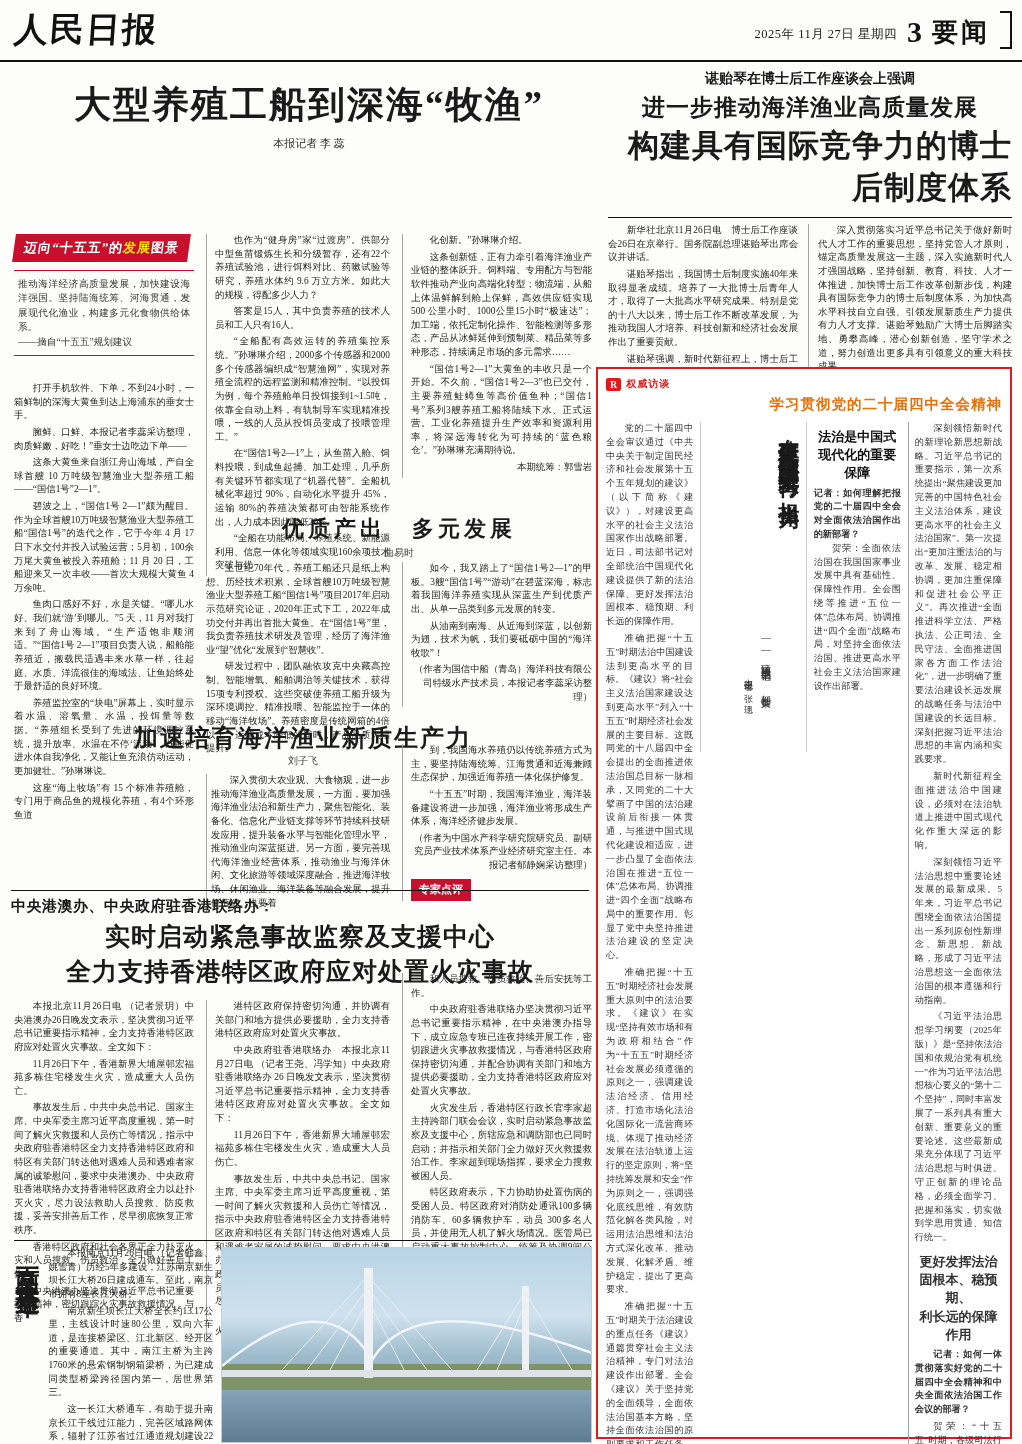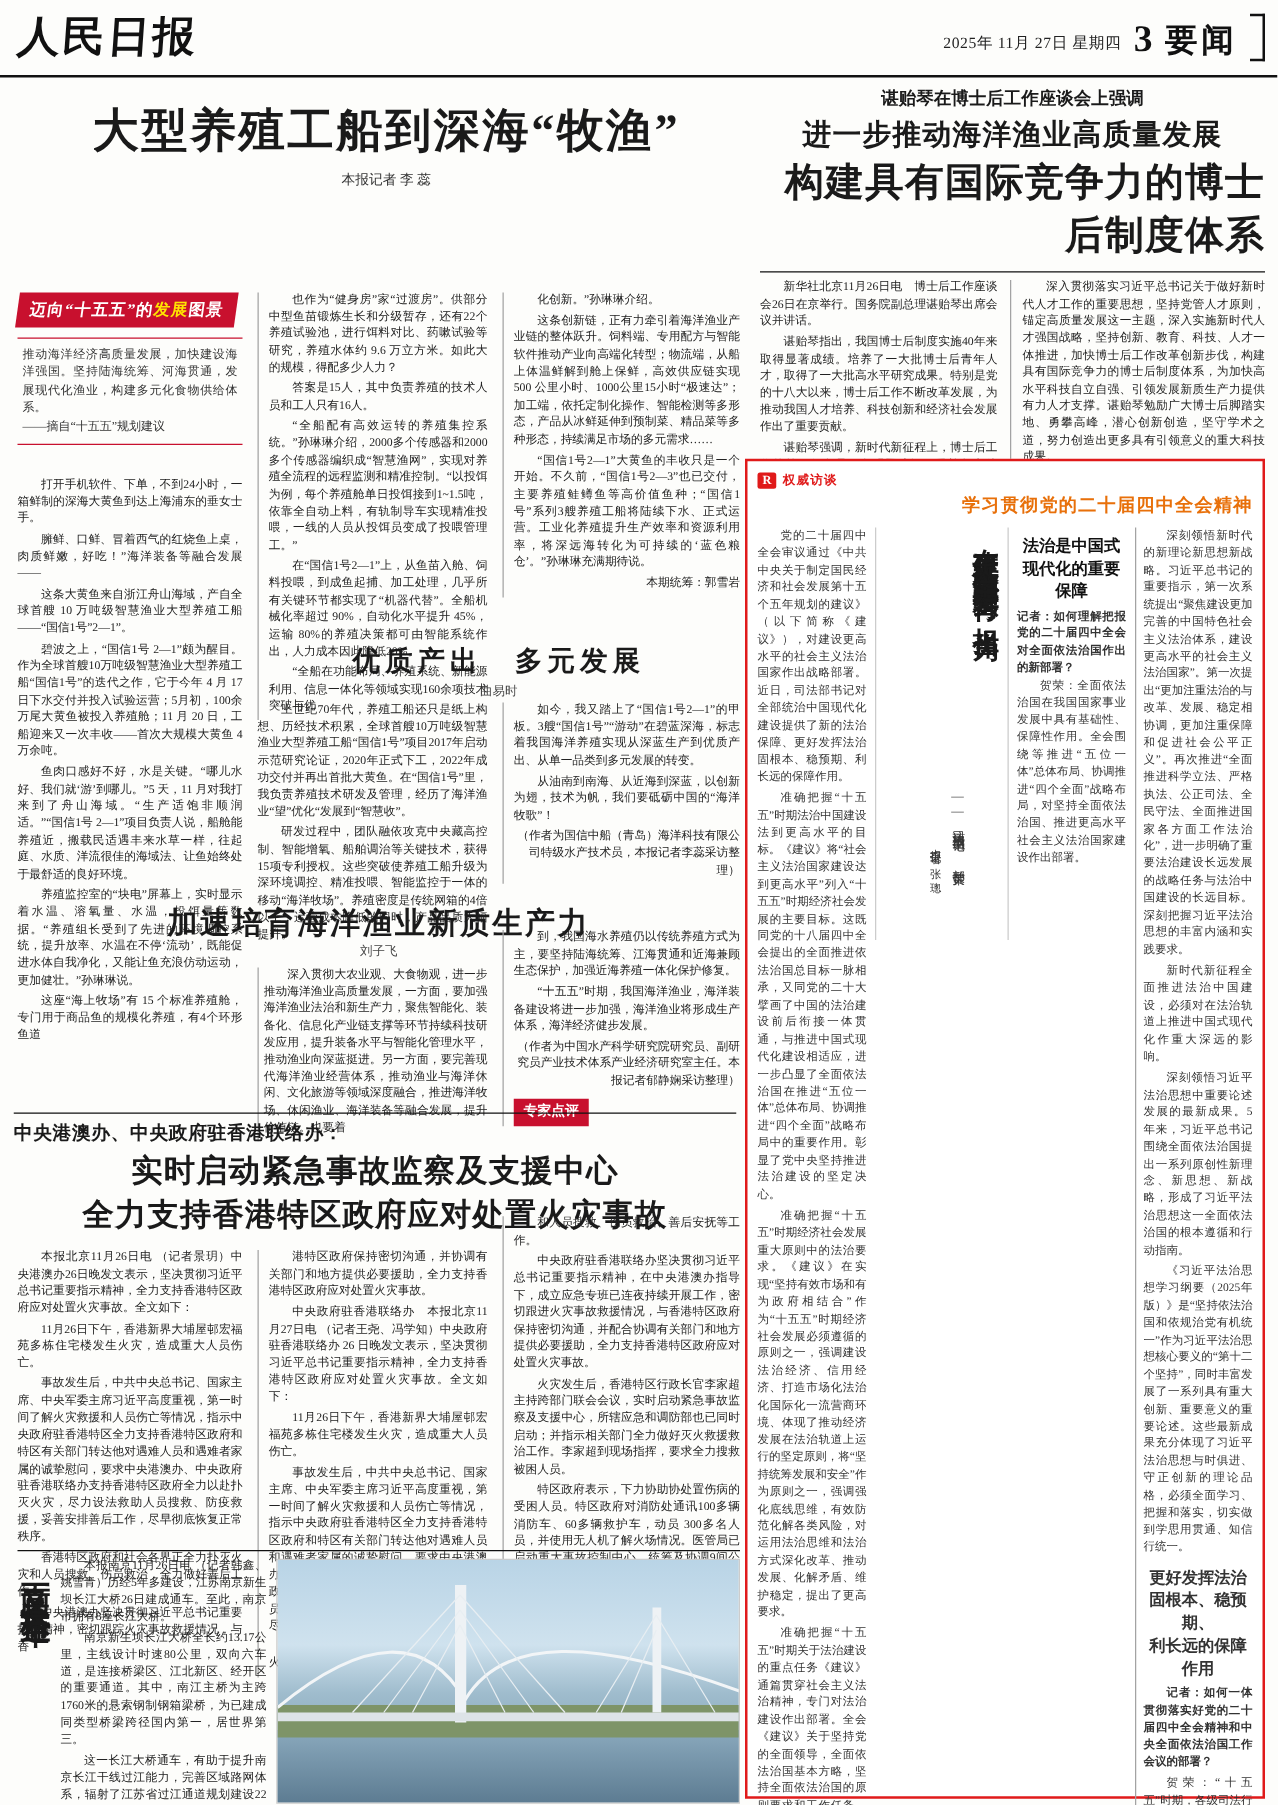--- a/index.html
+++ b/index.html
@@ -135,21 +135,21 @@
     <div class="col" style="left:14px;top:172px;width:180px;">
       <div class="badge">
         <span>迈向“十五五”的</span><span class="w">发展</span><span>图景</span>
       </div>
       <div class="quote-box tiny" style="white-space:pre-line;text-indent:0;">推动海洋经济高质量发展，加快建设海洋强国。坚持陆海统筹、河海贯通，发展现代化渔业，构建多元化食物供给体系。
 ——摘自“十五五”规划建议</div>
     </div>
 
     <div class="col tiny" style="left:14px;top:320px;width:180px;height:470px;">
       <p>打开手机软件、下单，不到24小时，一箱鲜制的深海大黄鱼到达上海浦东的垂女士手。</p>
-      <p>臃鲜、口鲜、冒着西气的红烧鱼上桌，肉质鲜嫩，好吃！”海洋装备等融合发展——</p>
+      <p>臃鲜、口鲜、本报记者李蕊采访整理，肉质鲜嫩，好吃！”垂女士边吃边下单——</p>
       <p>这条大黄鱼来自浙江舟山海域，产自全球首艘 10 万吨级智慧渔业大型养殖工船——“国信1号”2—1”。</p>
       <p>碧波之上，“国信1号 2—1”颇为醒目。作为全球首艘10万吨级智慧渔业大型养殖工船“国信1号”的迭代之作，它于今年 4 月 17 日下水交付并投入试验运营；5月初，100余万尾大黄鱼被投入养殖舱；11 月 20 日，工船迎来又一次丰收——首次大规模大黄鱼 4 万余吨。</p>
       <p>鱼肉口感好不好，水是关键。“哪儿水好、我们就‘游’到哪儿。”5 天，11 月对我打来到了舟山海域。“生产适饱非顺润适。”“国信1号 2—1”项目负责人说，船舱能养殖近，搬载民适遇丰来水草一样，往起庭、水质、洋流很佳的海域法、让鱼始终处于最舒适的良好环境。</p>
       <p>养殖监控室的“块电”屏幕上，实时显示着水温、溶氧量、水温，投饵量等数据。“养殖组长受到了先进的环境调控系统，提升放率、水温在不停‘流动’，既能促进水体自我净化，又能让鱼充浪仿动运动，更加健壮。”孙琳琳说。</p>
       <p>这座“海上牧场”有 15 个标准养殖舱，专门用于商品鱼的规模化养殖，有4个环形鱼道</p>
     </div>
 
     <div class="col tiny colrule" style="left:206px;top:172px;width:184px;padding-left:8px;">
       <p>也作为“健身房”家“过渡房”。供部分中型鱼苗锻炼生长和分级暂存，还有22个养殖试验池，进行饵料对比、药嗽试验等研究，养殖水体约 9.6 万立方米。如此大的规模，得配多少人力？</p>
       <p>答案是15人，其中负责养殖的技术人员和工人只有16人。</p>

